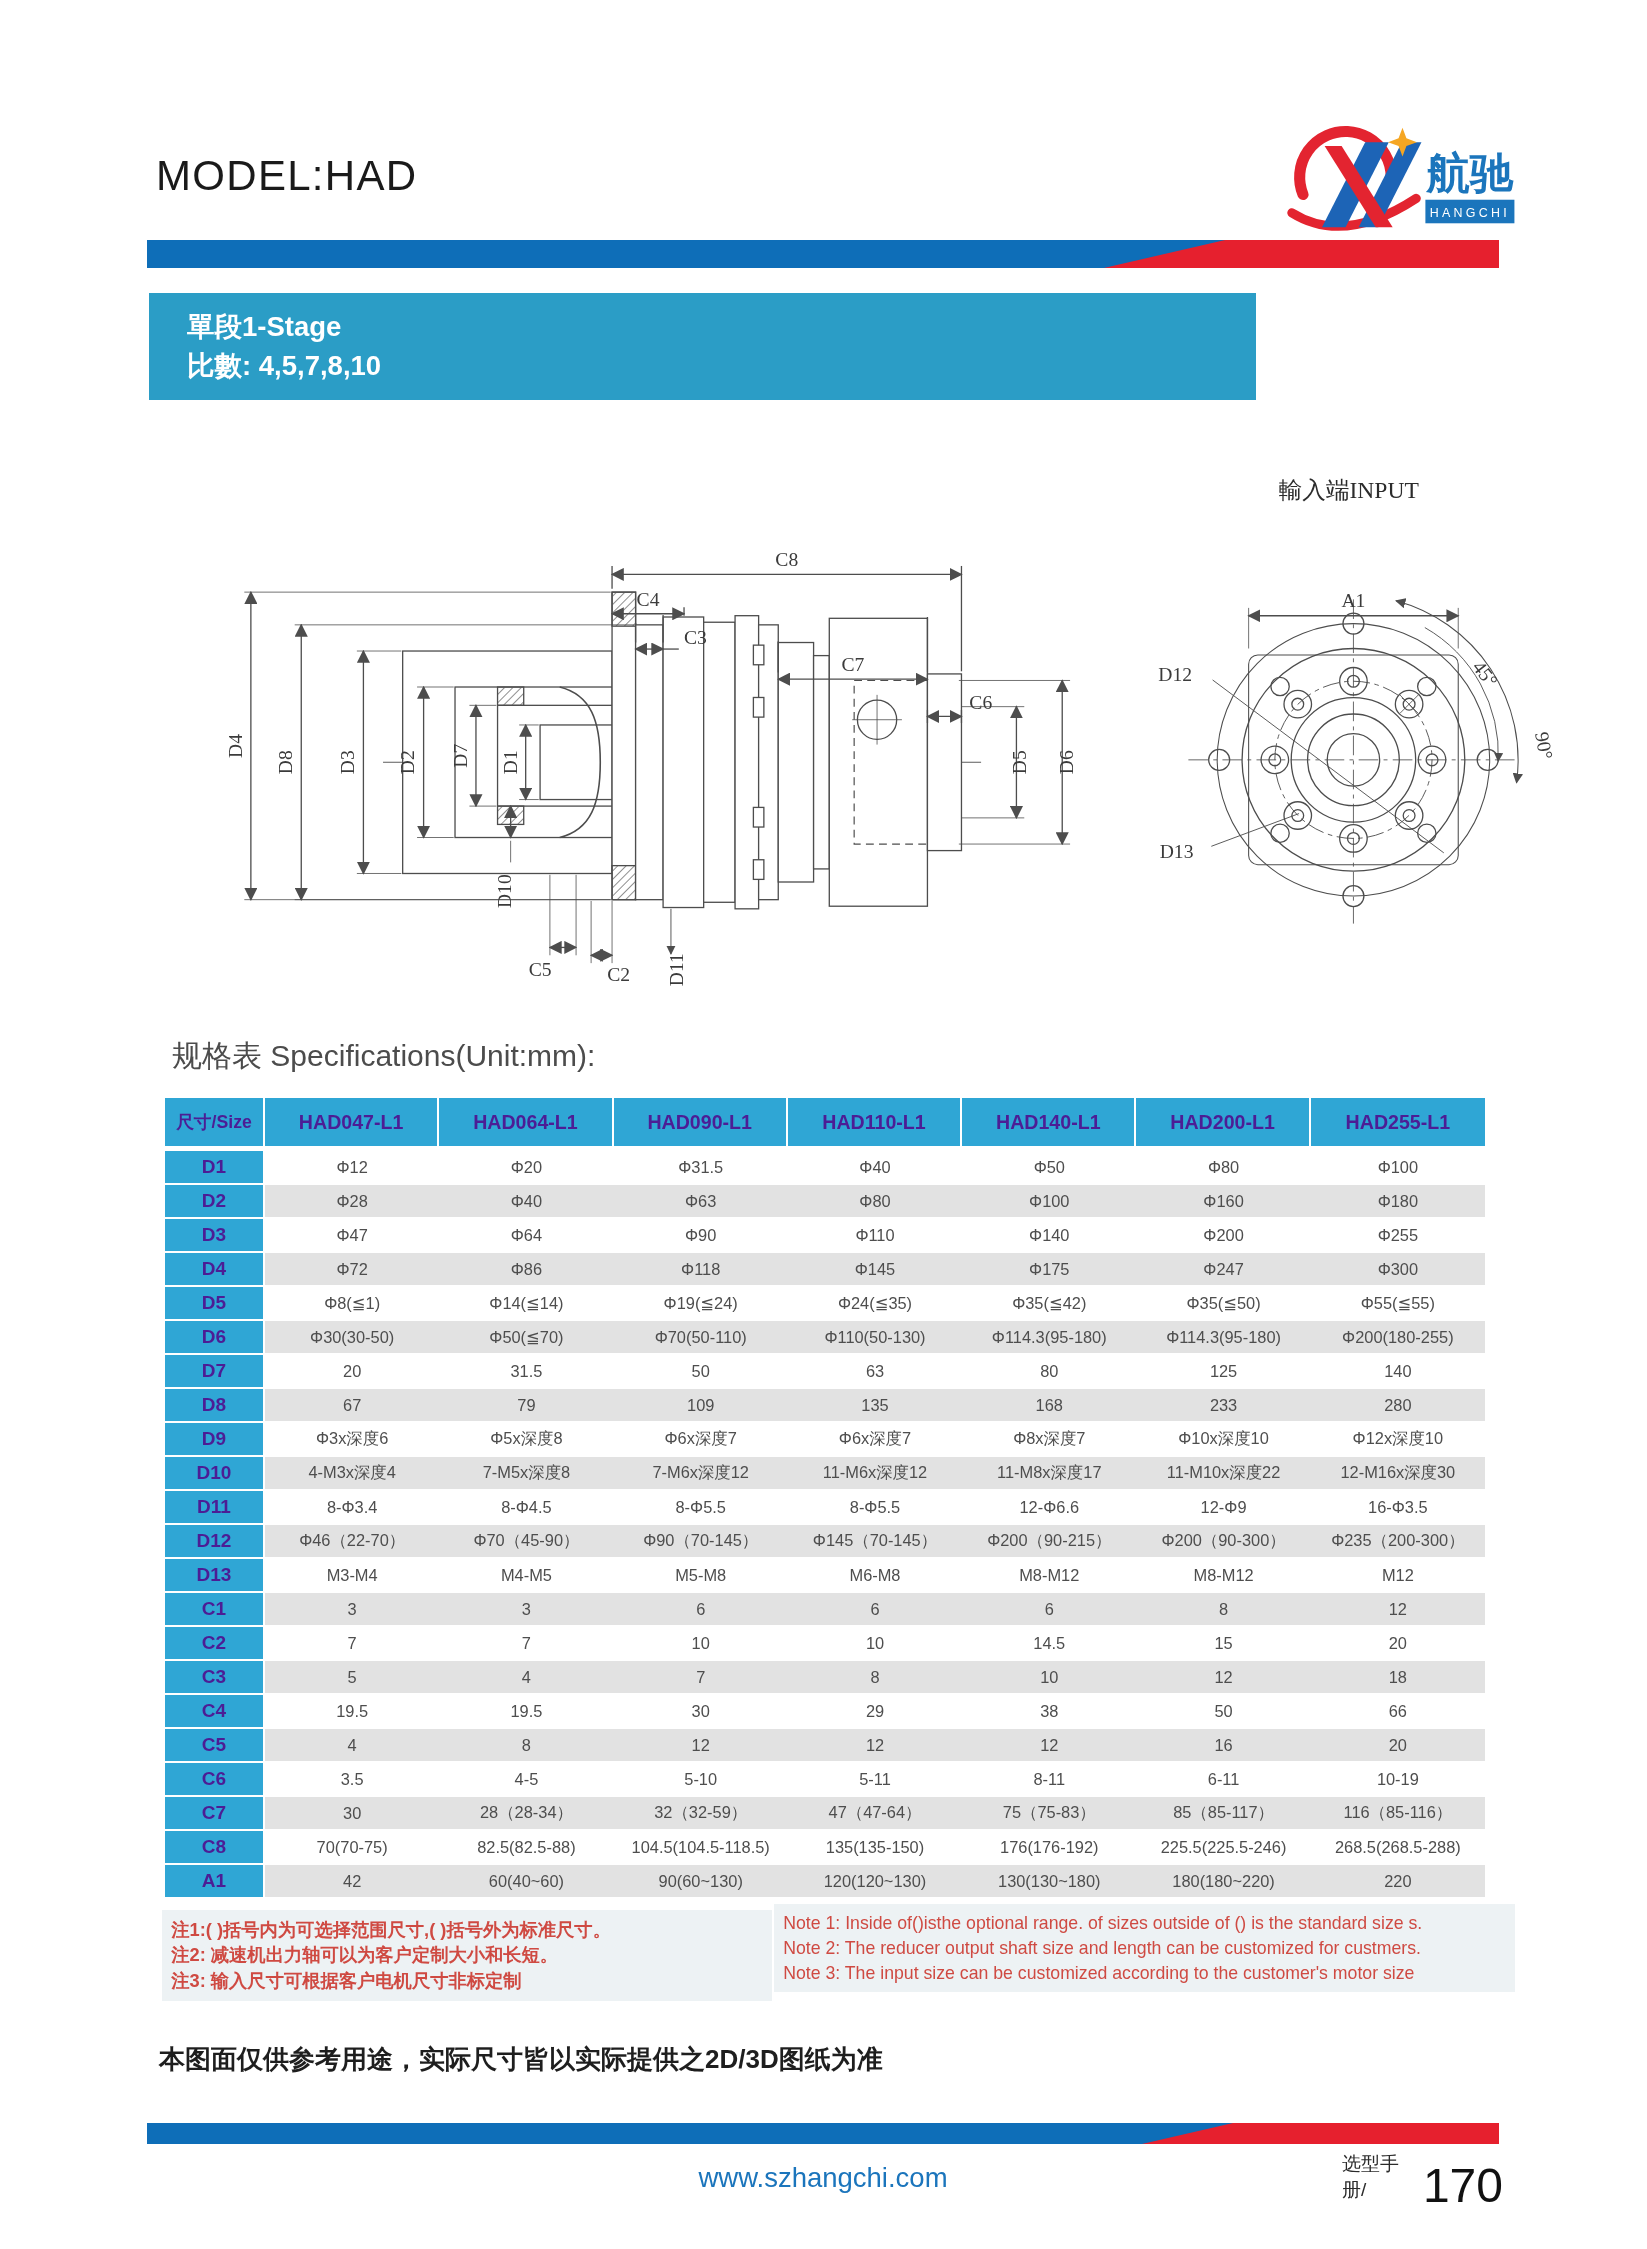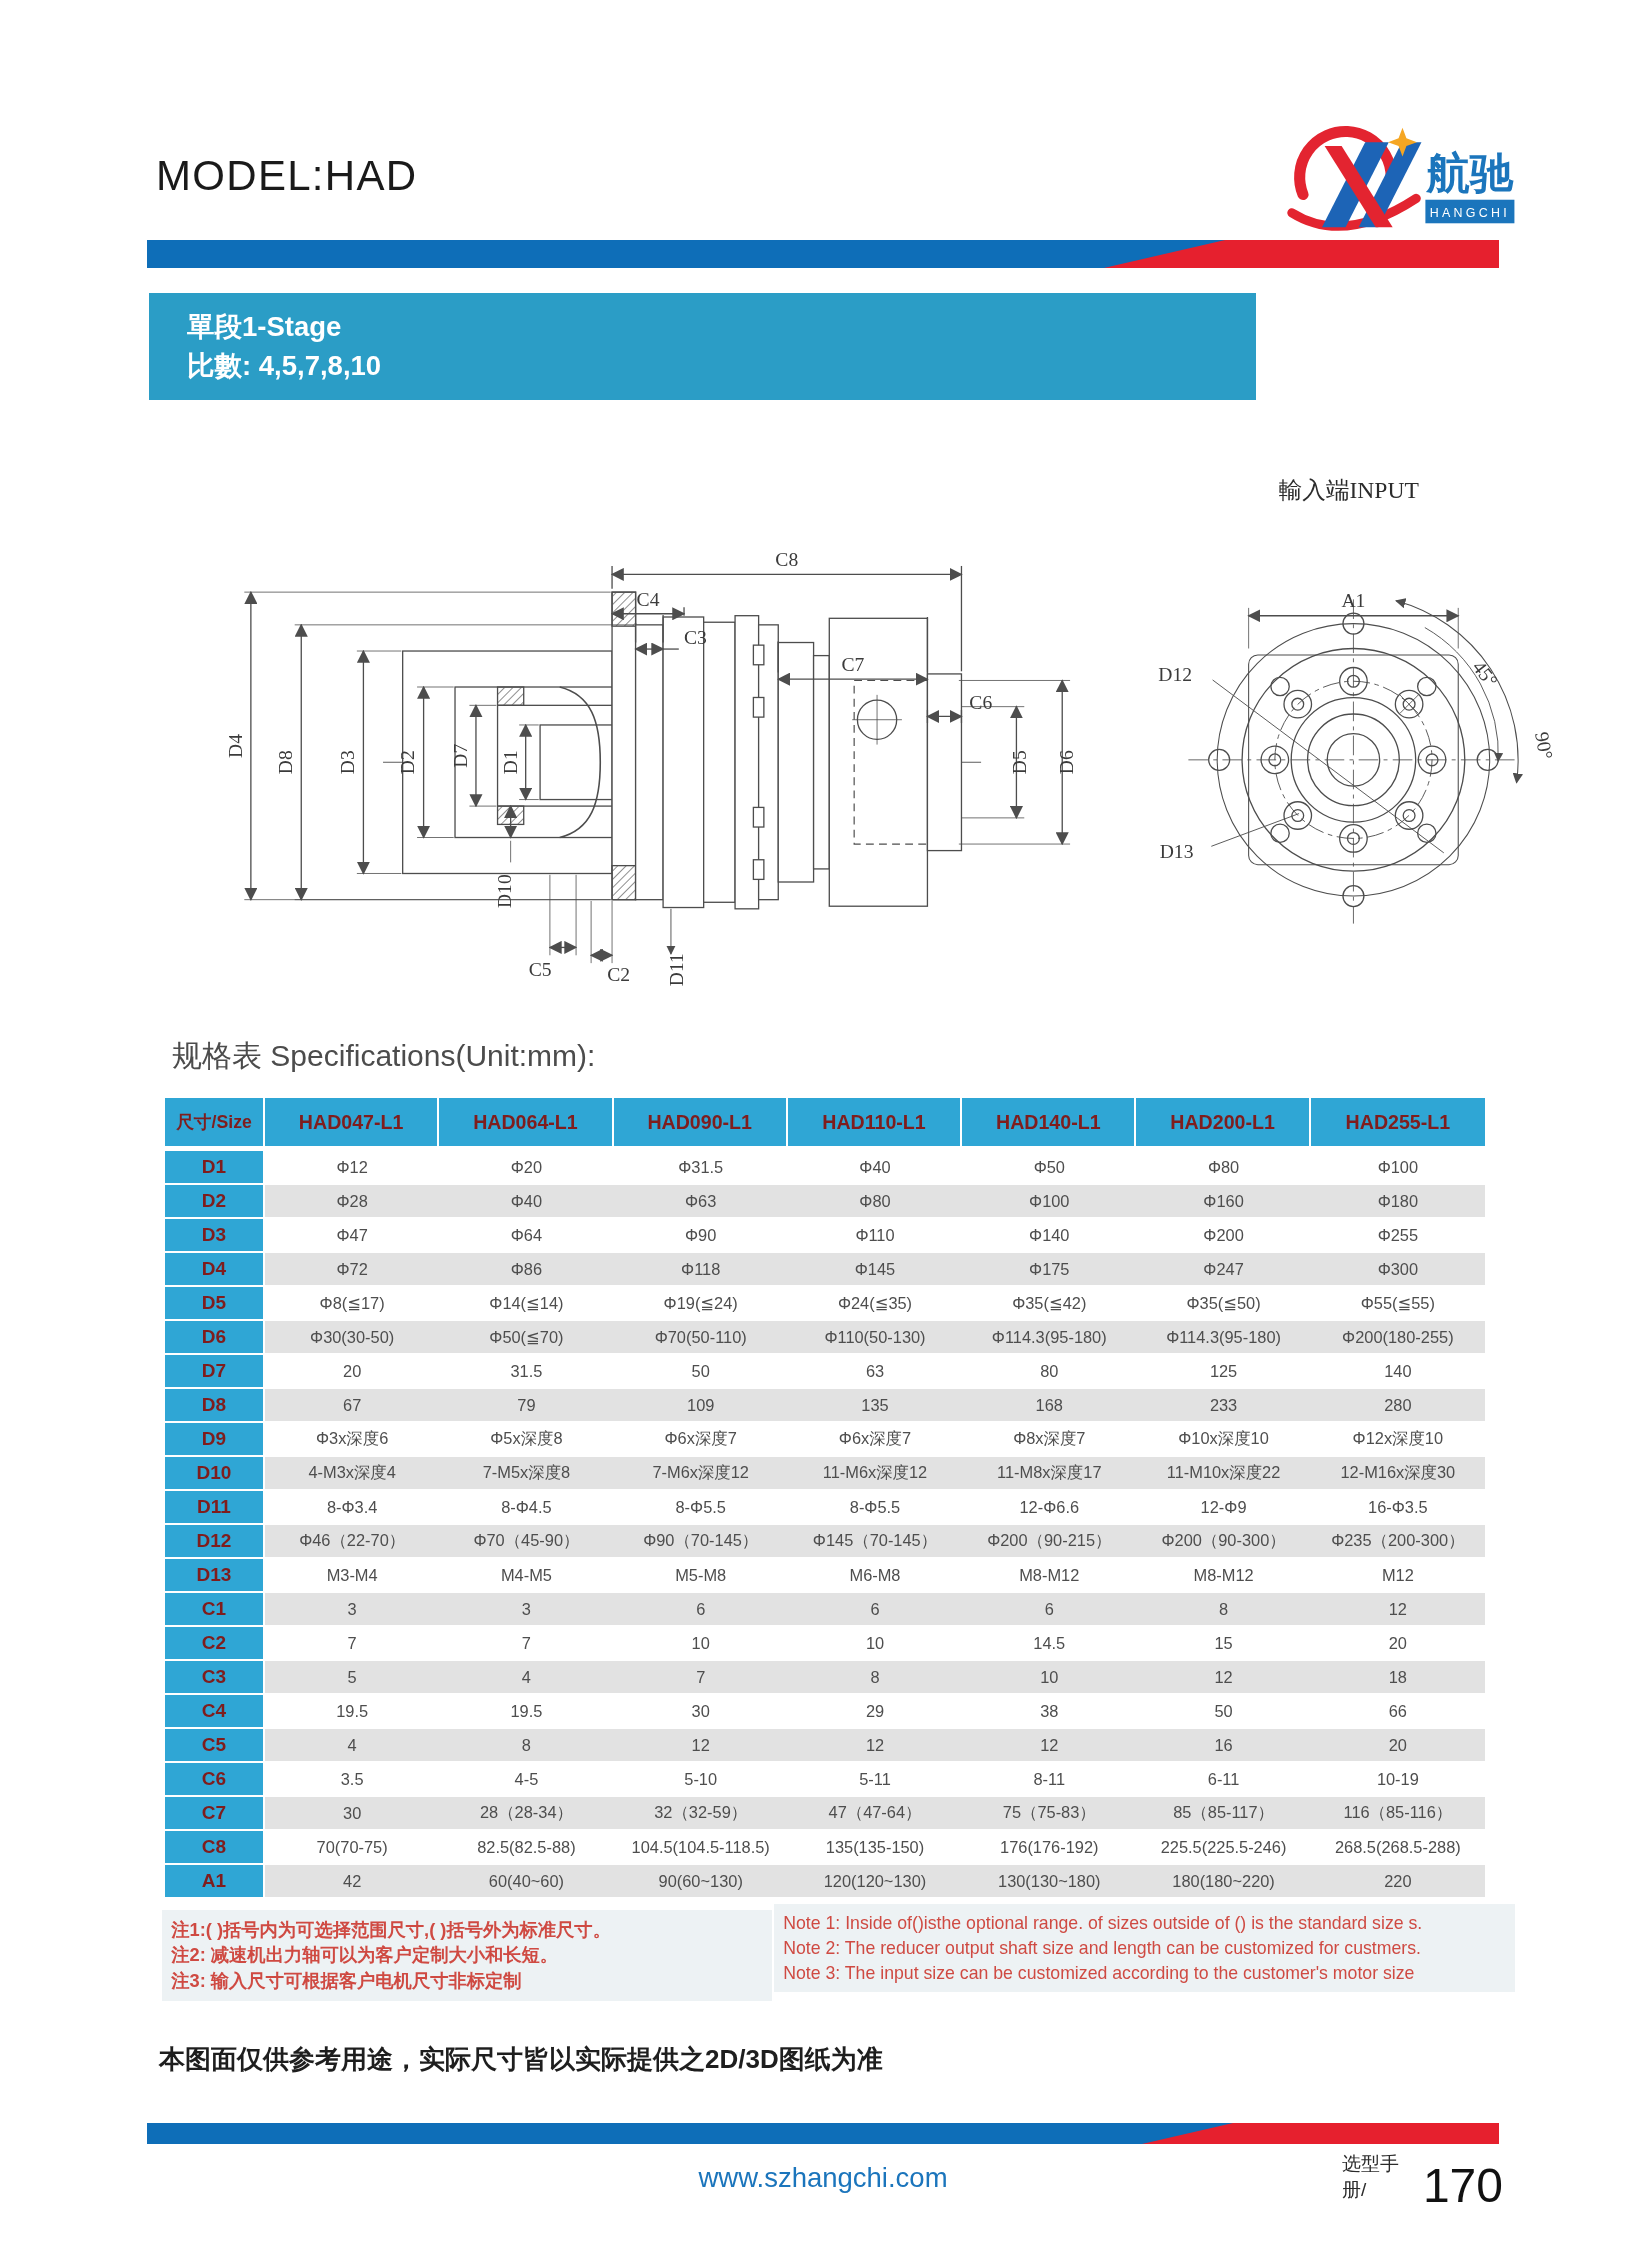--- a/index.html
+++ b/index.html
@@ -42,21 +42,21 @@
     position:absolute; left:165px; top:1098px; width:1320px;
     display:flex; flex-direction:column; gap:2px;
   }
   .t-row { display:grid; grid-template-columns:100px repeat(7,1fr); height:32px; }
   .t-row.head { height:48px; margin-bottom:3.3px; }
   .t-cell {
     display:flex; align-items:center; justify-content:center;
     font-size:16.4px; color:#4e4e4e; white-space:nowrap;
   }
   .t-row.head .t-cell, .t-cell.lab {
-    background:#2fa6d5; color:#7f1d1d; font-weight:bold; font-size:19.6px;
+    background:#2fa6d5; color:#4c1d95; font-weight:bold; font-size:19.6px;
     border-right:2.6px solid #ffffff;
   }
   .t-row.head .t-cell:last-child { border-right:none; }
   .t-cell.lab { font-size:19px; }
   .t-row.head .t-cell.lab { font-size:17.7px; }
   .r-gray .t-cell:not(.lab) { background:#e2e2e2; }
   .r-white .t-cell:not(.lab) { background:#ffffff; }
   
   .notes-cn, .notes-en {
     position:absolute; color:#cf4a42; line-height:1.42;
@@ -333,21 +333,21 @@
         <div class="t-cell">Φ72</div>
         <div class="t-cell">Φ86</div>
         <div class="t-cell">Φ118</div>
         <div class="t-cell">Φ145</div>
         <div class="t-cell">Φ175</div>
         <div class="t-cell">Φ247</div>
         <div class="t-cell">Φ300</div>
       </div>
       <div class="t-row r-white">
         <div class="t-cell lab">D5</div>
-        <div class="t-cell">Φ8(≦17)</div>
+        <div class="t-cell">Φ8(≦1)</div>
         <div class="t-cell">Φ14(≦14)</div>
         <div class="t-cell">Φ19(≦24)</div>
         <div class="t-cell">Φ24(≦35)</div>
         <div class="t-cell">Φ35(≦42)</div>
         <div class="t-cell">Φ35(≦50)</div>
         <div class="t-cell">Φ55(≦55)</div>
       </div>
       <div class="t-row r-gray">
         <div class="t-cell lab">D6</div>
         <div class="t-cell">Φ30(30-50)</div>

